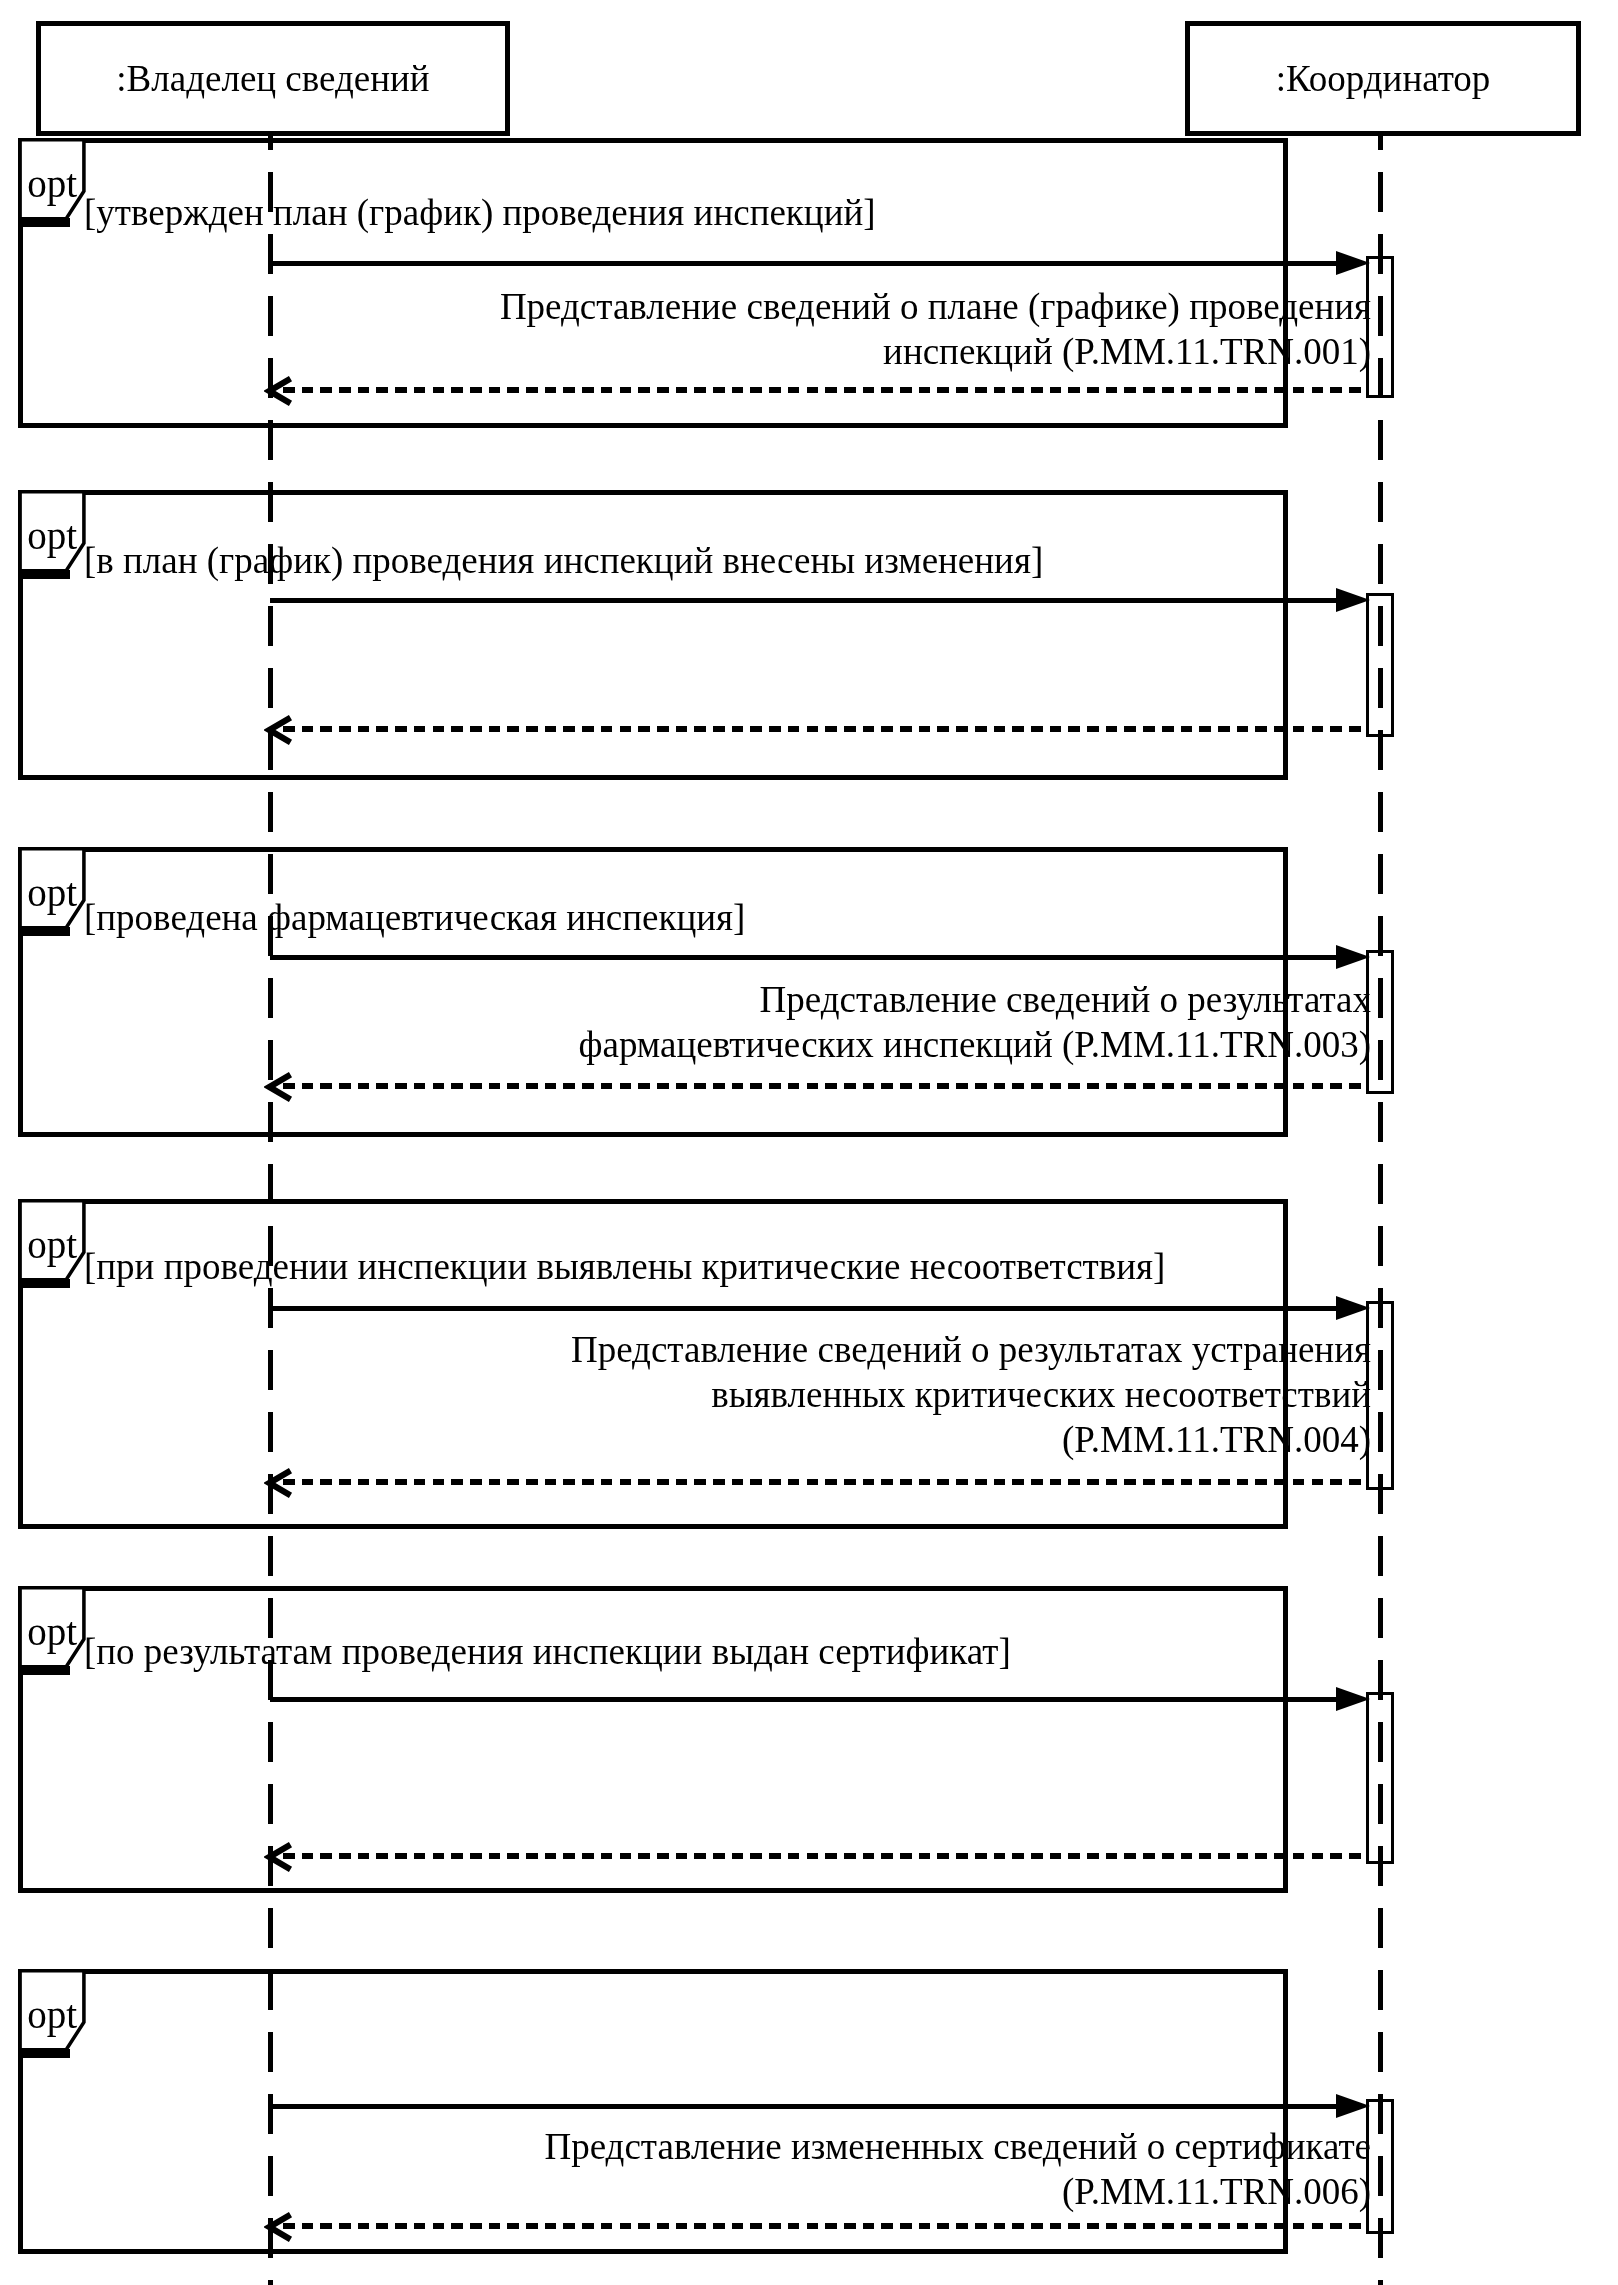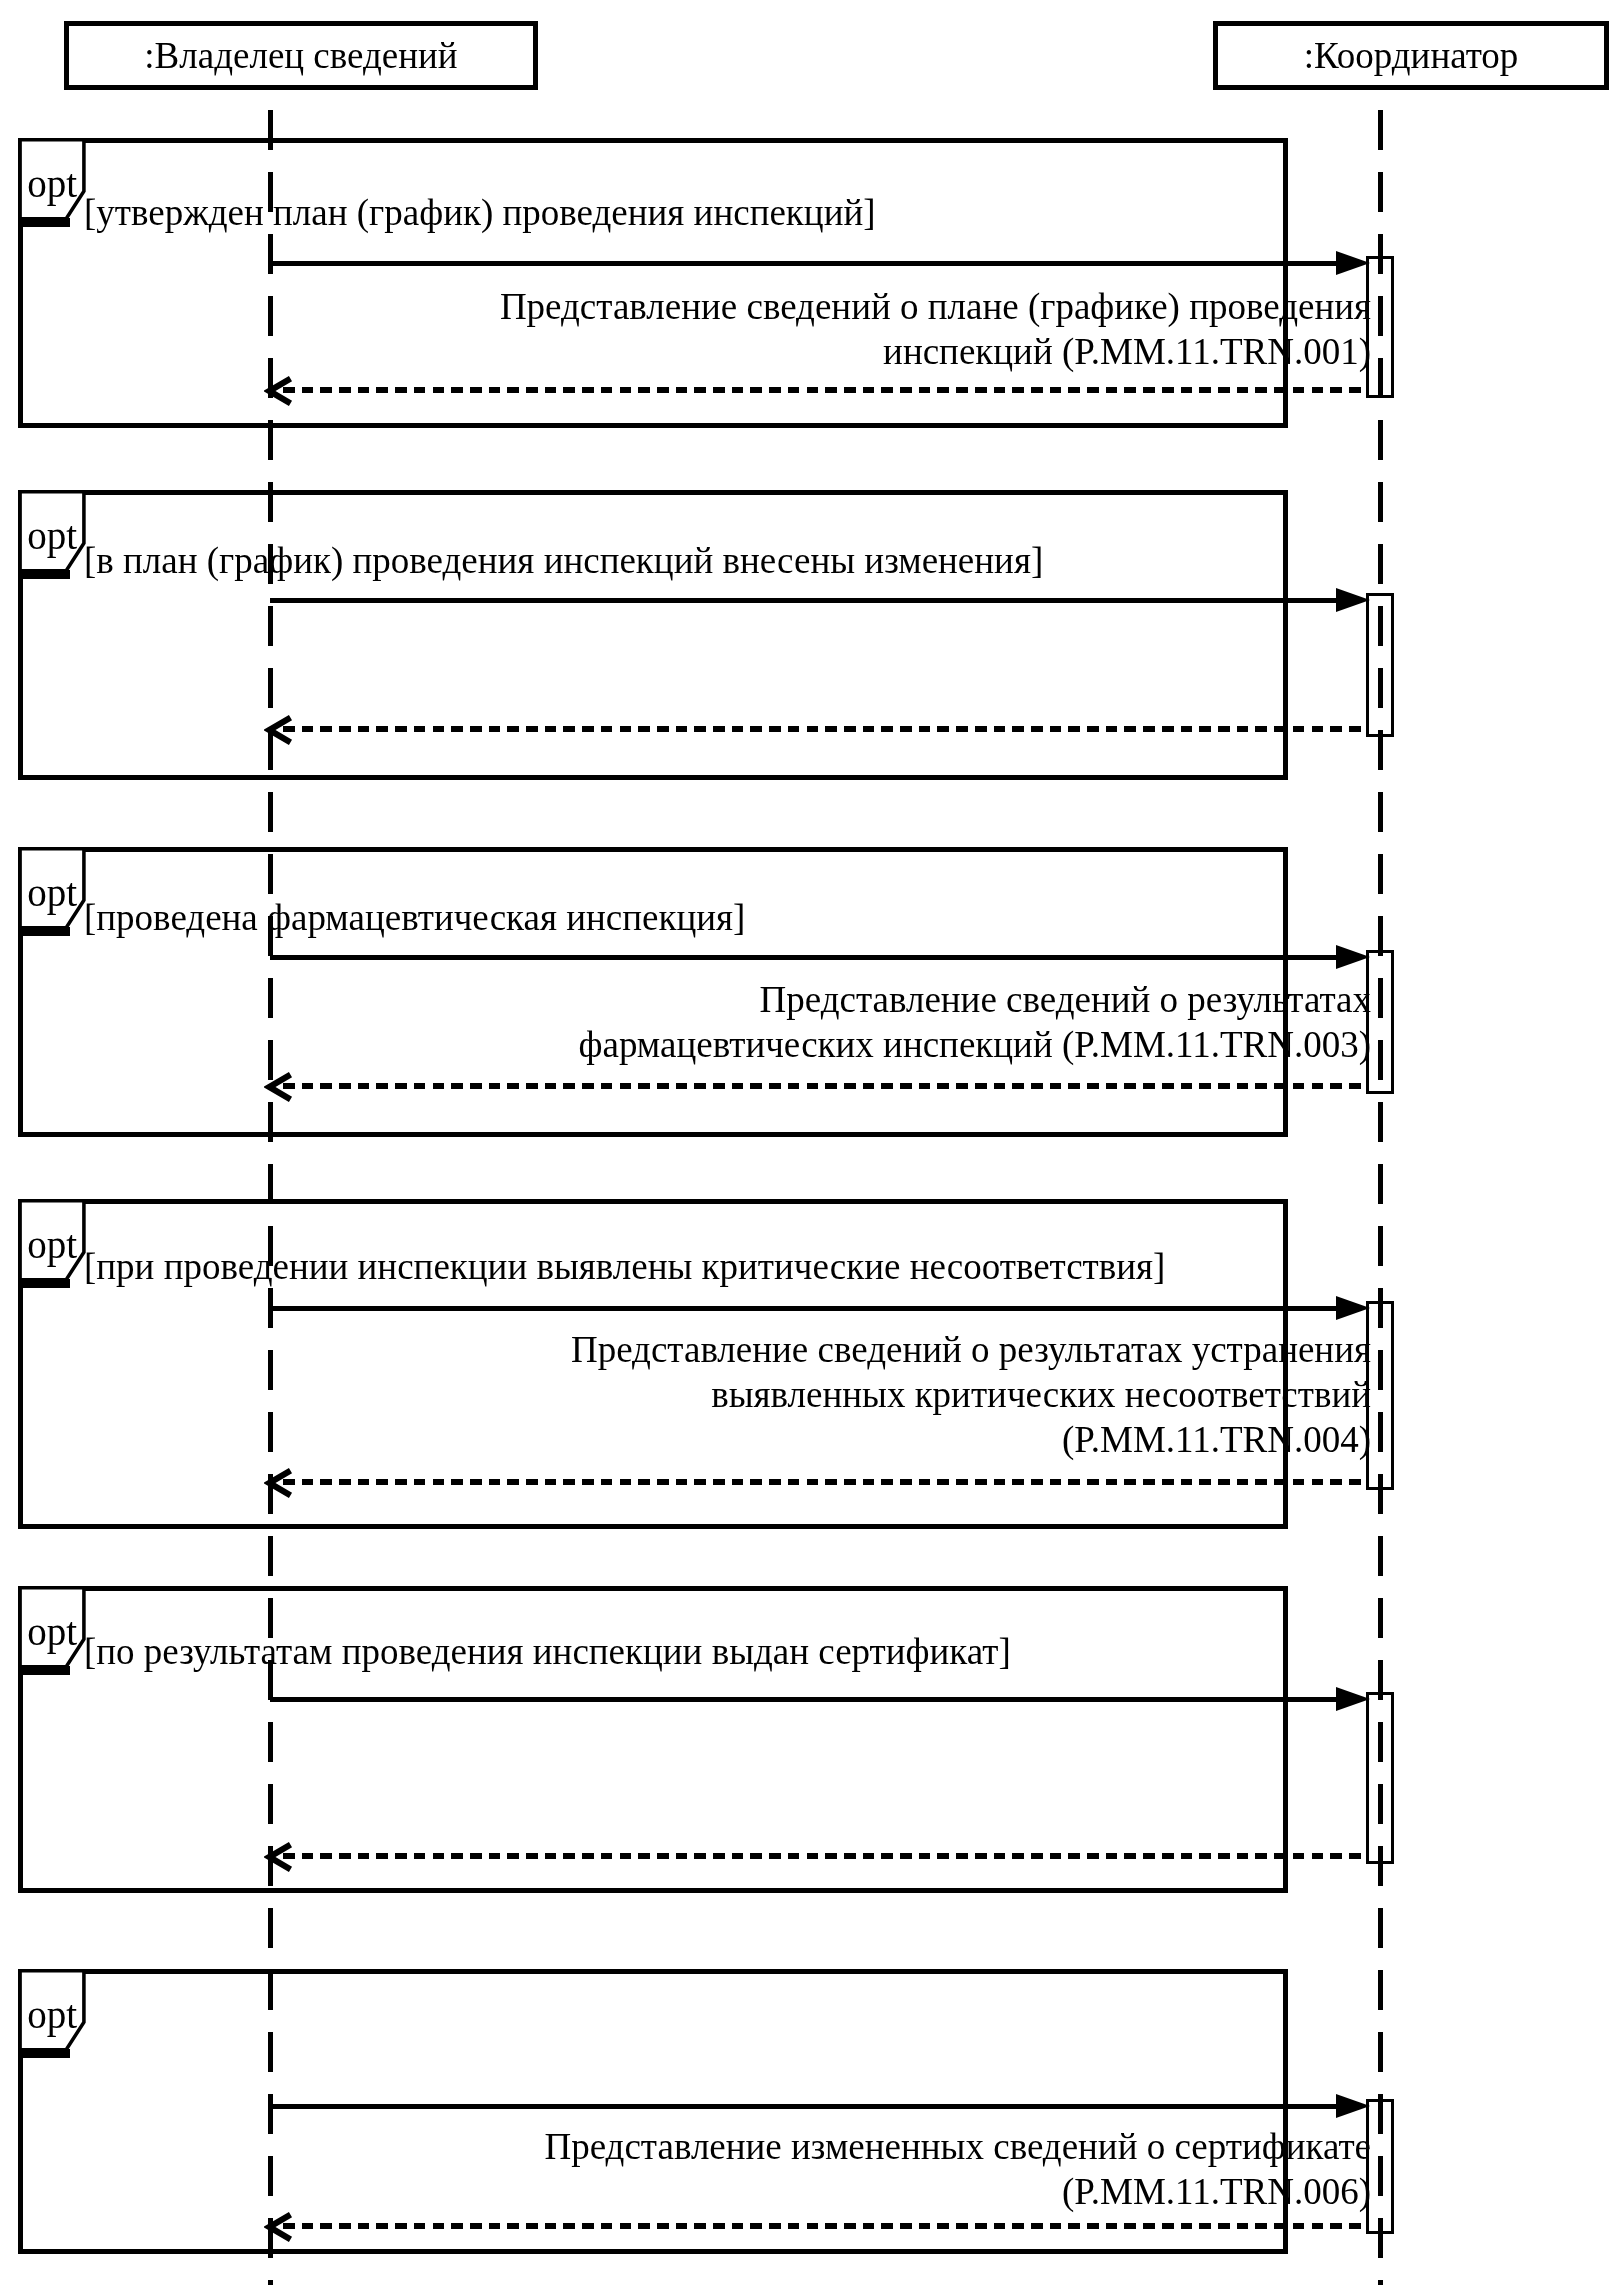--- a/index.html
+++ b/index.html
@@ -1,22 +1,22 @@
 <!DOCTYPE html>
 <html style="font-size:14.3px"><head>
 <meta charset="utf-8">
 <style>
   html,body{margin:0;padding:0;background:#fff;}
   .canvas{position:relative;width:1618px;height:2286px;background:#fff;overflow:hidden;
           font-family:"Liberation Serif","DejaVu Serif",serif;color:#000;}
 
   
-  .actor{position:absolute;top:21.4px;height:69px;box-sizing:border-box;border:5.3px solid #000;
+  .actor{position:absolute;top:21.4px;height:115px;box-sizing:border-box;border:5.3px solid #000;
          background:#fff;display:flex;align-items:center;justify-content:center;
-         font-size:37px;white-space:nowrap;z-index:5;margin-left:28px;}
+         font-size:37px;white-space:nowrap;z-index:5;}
   .actor-left{left:36px;width:474px;}
   .actor-right{left:1185px;width:396px;}
 
   
   .lifeline{position:absolute;top:110px;height:2175px;width:4.5px;
             background:repeating-linear-gradient(180deg,#000 0 40px,transparent 40px 62px);z-index:0;}
   .lifeline-left{left:268px;}
   .lifeline-right{left:1378px;}
 
   

